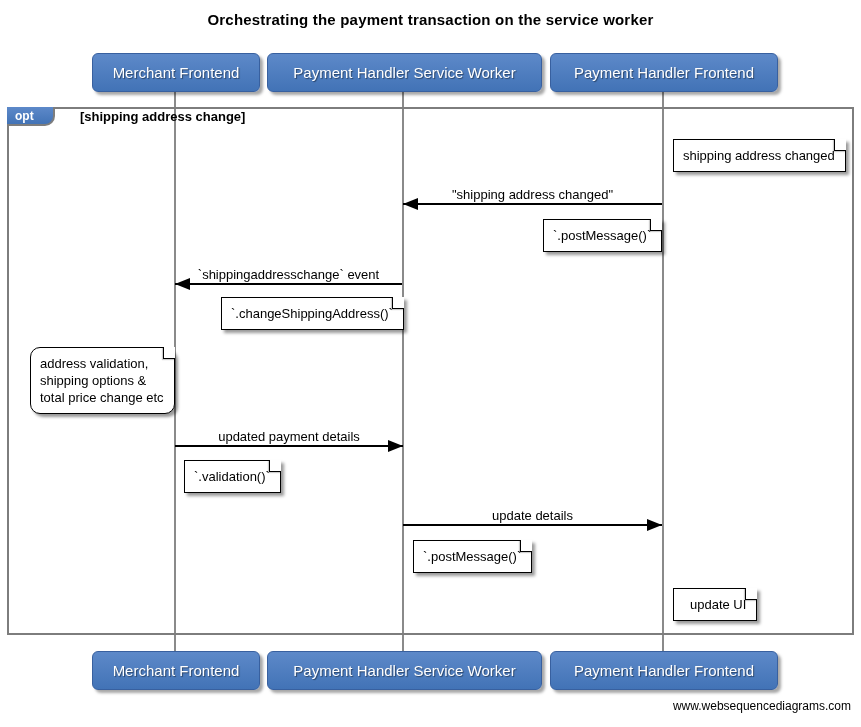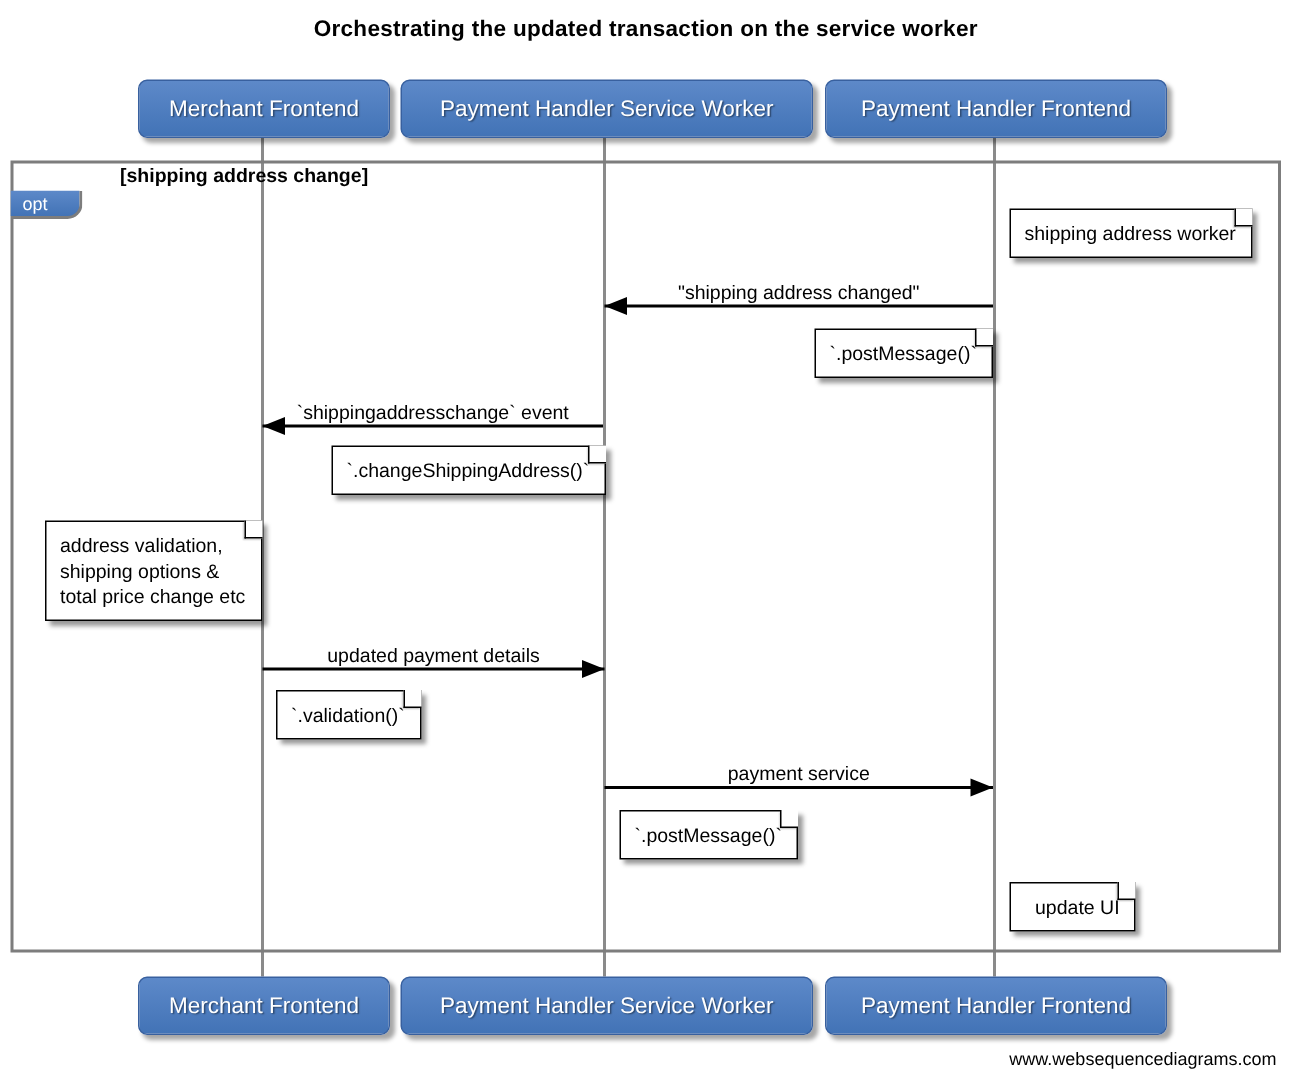--- a/index.html
+++ b/index.html
@@ -22,23 +22,22 @@
   }
   
   .lifeline{position:absolute;width:2px;top:92px;height:559px;background:#8a8a8a;}
   
   .frame{position:absolute;left:7px;top:107px;width:843px;height:524px;border:2px solid #7d7d7d;}
   .frame-tab{
     position:absolute;left:7px;top:107px;width:48px;height:19px;
     background:linear-gradient(#5d89c9,#4273b6);
     border-right:2px solid #7d7d7d;border-bottom:2px solid #7d7d7d;
     border-radius:0 0 10px 0;
-    color:#fff;font-weight:normal;font-size:12px;line-height:19px;padding-left:8px;
+    color:#fff;font-weight:bold;font-size:12px;line-height:19px;padding-left:8px;
     box-sizing:border-box;
-    margin-top:20px;
   }
   .frame-guard{position:absolute;left:80px;top:109px;font-size:13px;font-weight:bold;}
   
   .msg{position:absolute;}
   .msg-label{
     position:absolute;left:0;right:0;top:0;text-align:center;
     font-size:13px;white-space:nowrap;
   }
   .msg-line{position:absolute;left:0;right:0;top:16px;height:2px;background:#000;}
   .arrowhead{
@@ -58,21 +57,21 @@
     border-left:1px solid #000;border-bottom:1px solid #000;
     box-shadow:-1px 1px 1px rgba(0,0,0,0.2);
   }
   .watermark{position:absolute;top:699px;right:10px;font-size:12px;}
 </style>
 </head>
 <body>
 
 <div class="canvas">
 
-  <div class="title">Orchestrating the updated transaction on the service worker</div>
+  <div class="title">Orchestrating the payment transaction on the service worker</div>
 
   <div class="lifeline" style="left:174px;"></div>
   <div class="lifeline" style="left:402px;"></div>
   <div class="lifeline" style="left:662px;"></div>
 
   <div class="frame"></div>
   <div class="frame-tab">opt</div>
   <div class="frame-guard">[shipping address change]</div>
 
   <div class="pbox" style="left:92px;top:53px;width:166px;">Merchant Frontend</div>
@@ -91,41 +90,41 @@
     <div class="arrowhead left"></div>
   </div>
 
   <div class="msg" style="left:175px;top:429px;width:228px;height:24px;">
     <div class="msg-label">updated payment details</div>
     <div class="msg-line"></div>
     <div class="arrowhead right"></div>
   </div>
 
   <div class="msg" style="left:403px;top:508px;width:259px;height:24px;">
-    <div class="msg-label">payment service</div>
+    <div class="msg-label">update details</div>
     <div class="msg-line"></div>
     <div class="arrowhead right"></div>
   </div>
 
   <div class="note" style="left:673px;top:139px;">
-    <span>shipping address worker</span>
+    <span>shipping address changed</span>
     <div class="note-fold"></div>
   </div>
 
   <div class="note" style="left:543px;top:219px;">
     <span>`.postMessage()`</span>
     <div class="note-fold"></div>
   </div>
 
   <div class="note" style="left:221px;top:297px;">
     <span>`.changeShippingAddress()`</span>
     <div class="note-fold"></div>
   </div>
 
-  <div class="note" style="left:30px;top:347px;">
+  <div class="note" style="left:30px;top:347px;border-radius:10px;">
     <div>address validation,</div>
     <div>shipping options &amp;</div>
     <div>total price change etc</div>
     <div class="note-fold"></div>
   </div>
 
   <div class="note" style="left:184px;top:460px;">
     <span>`.validation()`</span>
     <div class="note-fold"></div>
   </div>

